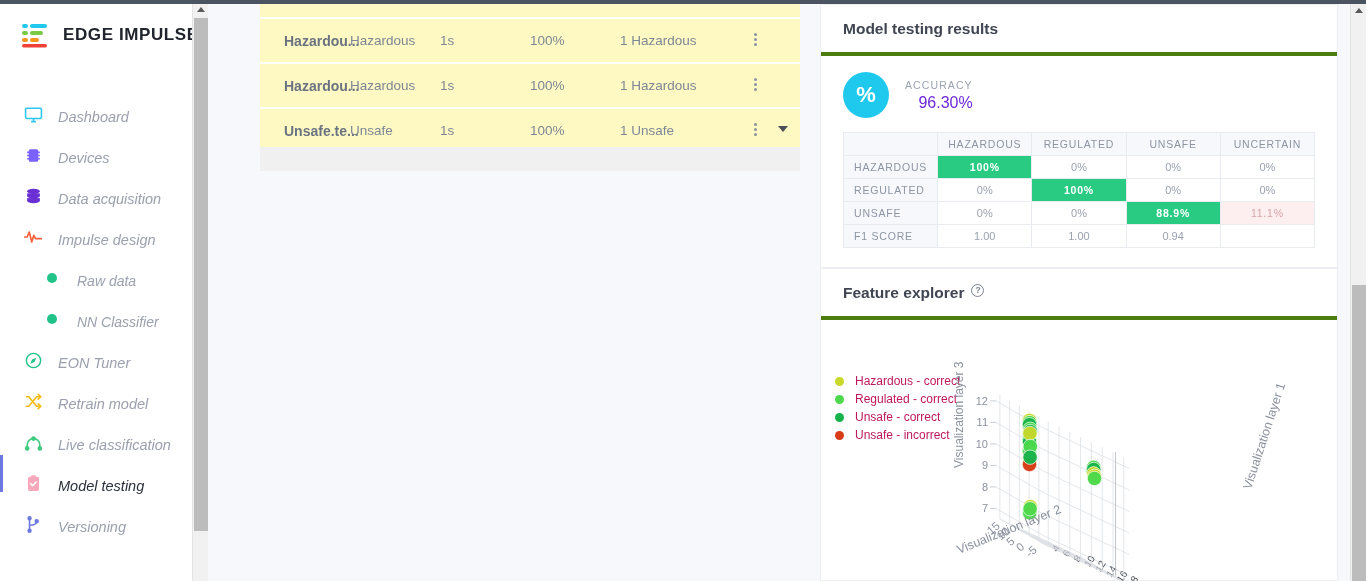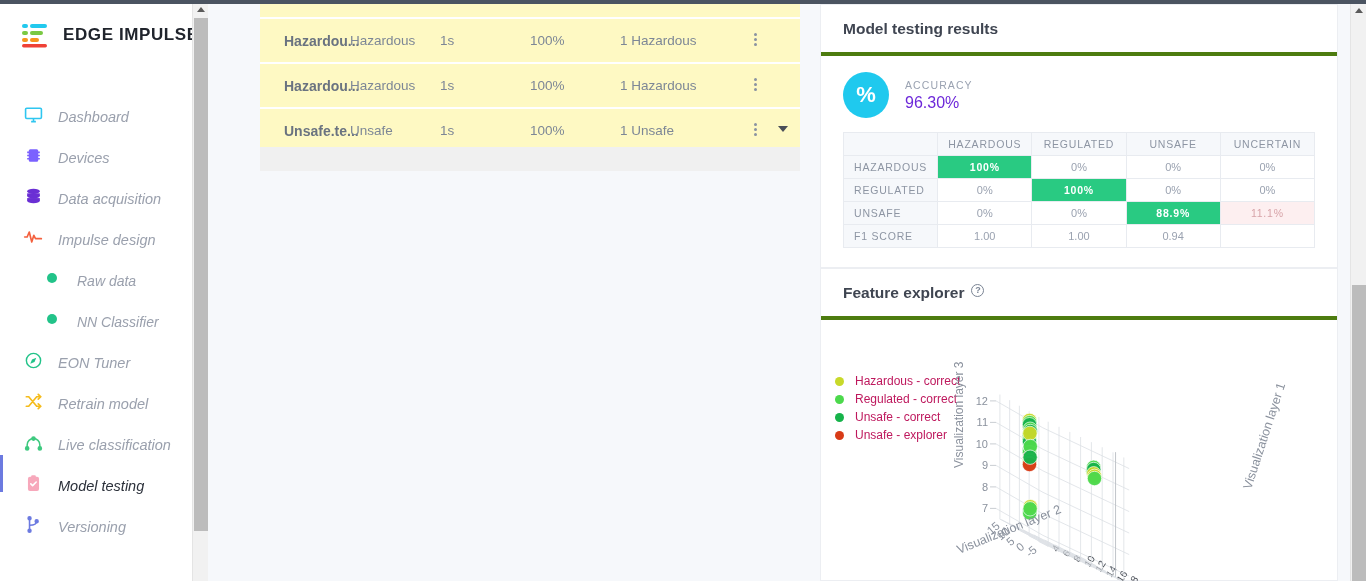--- a/index.html
+++ b/index.html
@@ -122,21 +122,21 @@
     font-size: 15.5px; font-weight: bold; color: #3f4551;
     border-bottom: 4px solid #4d7c0f;
   }
   .acc-row { display: flex; align-items: center; padding: 16px 0 14px 22px; }
   .acc-circle {
     width: 46px; height: 46px; border-radius: 50%;
     background: #1fc9ee;
     display: flex; align-items: center; justify-content: center;
     color: #ffffff; font-size: 22px; font-weight: bold;
   }
-  .acc-meta { margin-left: 16px; }
+  .acc-meta { margin-left: 16px; text-align: right; }
   .acc-label { font-size: 10.5px; letter-spacing: 1.1px; color: #9aa2b1; font-weight: 500; }
   .acc-value { font-size: 16px; color: #6d28d9; margin-top: 3px; font-weight: normal; }
 
   
   .cm-wrap { padding: 0 22px; }
   .cm { width: 100%; border-collapse: collapse; table-layout: fixed; }
   .cm th, .cm td {
     border: 1px solid #e8ebf0;
     height: 23px;
     font-size: 10.5px;
@@ -444,21 +444,21 @@
           <div class="legend-item">
             <span class="sw" style="background:#4cd94c"></span>
             <span>Regulated - correct</span>
           </div>
           <div class="legend-item">
             <span class="sw" style="background:#16b34a"></span>
             <span>Unsafe - correct</span>
           </div>
           <div class="legend-item">
             <span class="sw" style="background:#d83b17"></span>
-            <span>Unsafe - explorer</span>
+            <span>Unsafe - incorrect</span>
           </div>
         </div>
 
         <svg class="plot" id="plot3d" width="400" height="245" viewBox="0 0 400 245">
             <path d="M55 166.39999999999998L101.8 193.27999999999997" stroke="#dcdfe4" fill="none" stroke-width="0.8"></path>
             <path d="M101.8 193.27999999999997L188.2 234.07999999999998" stroke="#dcdfe4" fill="none" stroke-width="0.8"></path>
             <text x="47" y="170.39999999999998" text-anchor="end" fill="#8a919d" font-size="11" font-family="&quot;Liberation Sans&quot;, sans-serif">7</text>
             <path d="M49 166.39999999999998L55 166.39999999999998" stroke="#c3c7cd" stroke-width="0.9"></path>
             <path d="M55 144.89999999999998L101.8 171.77999999999997" stroke="#dcdfe4" fill="none" stroke-width="0.8"></path>
             <path d="M101.8 171.77999999999997L188.2 212.57999999999998" stroke="#dcdfe4" fill="none" stroke-width="0.8"></path>

